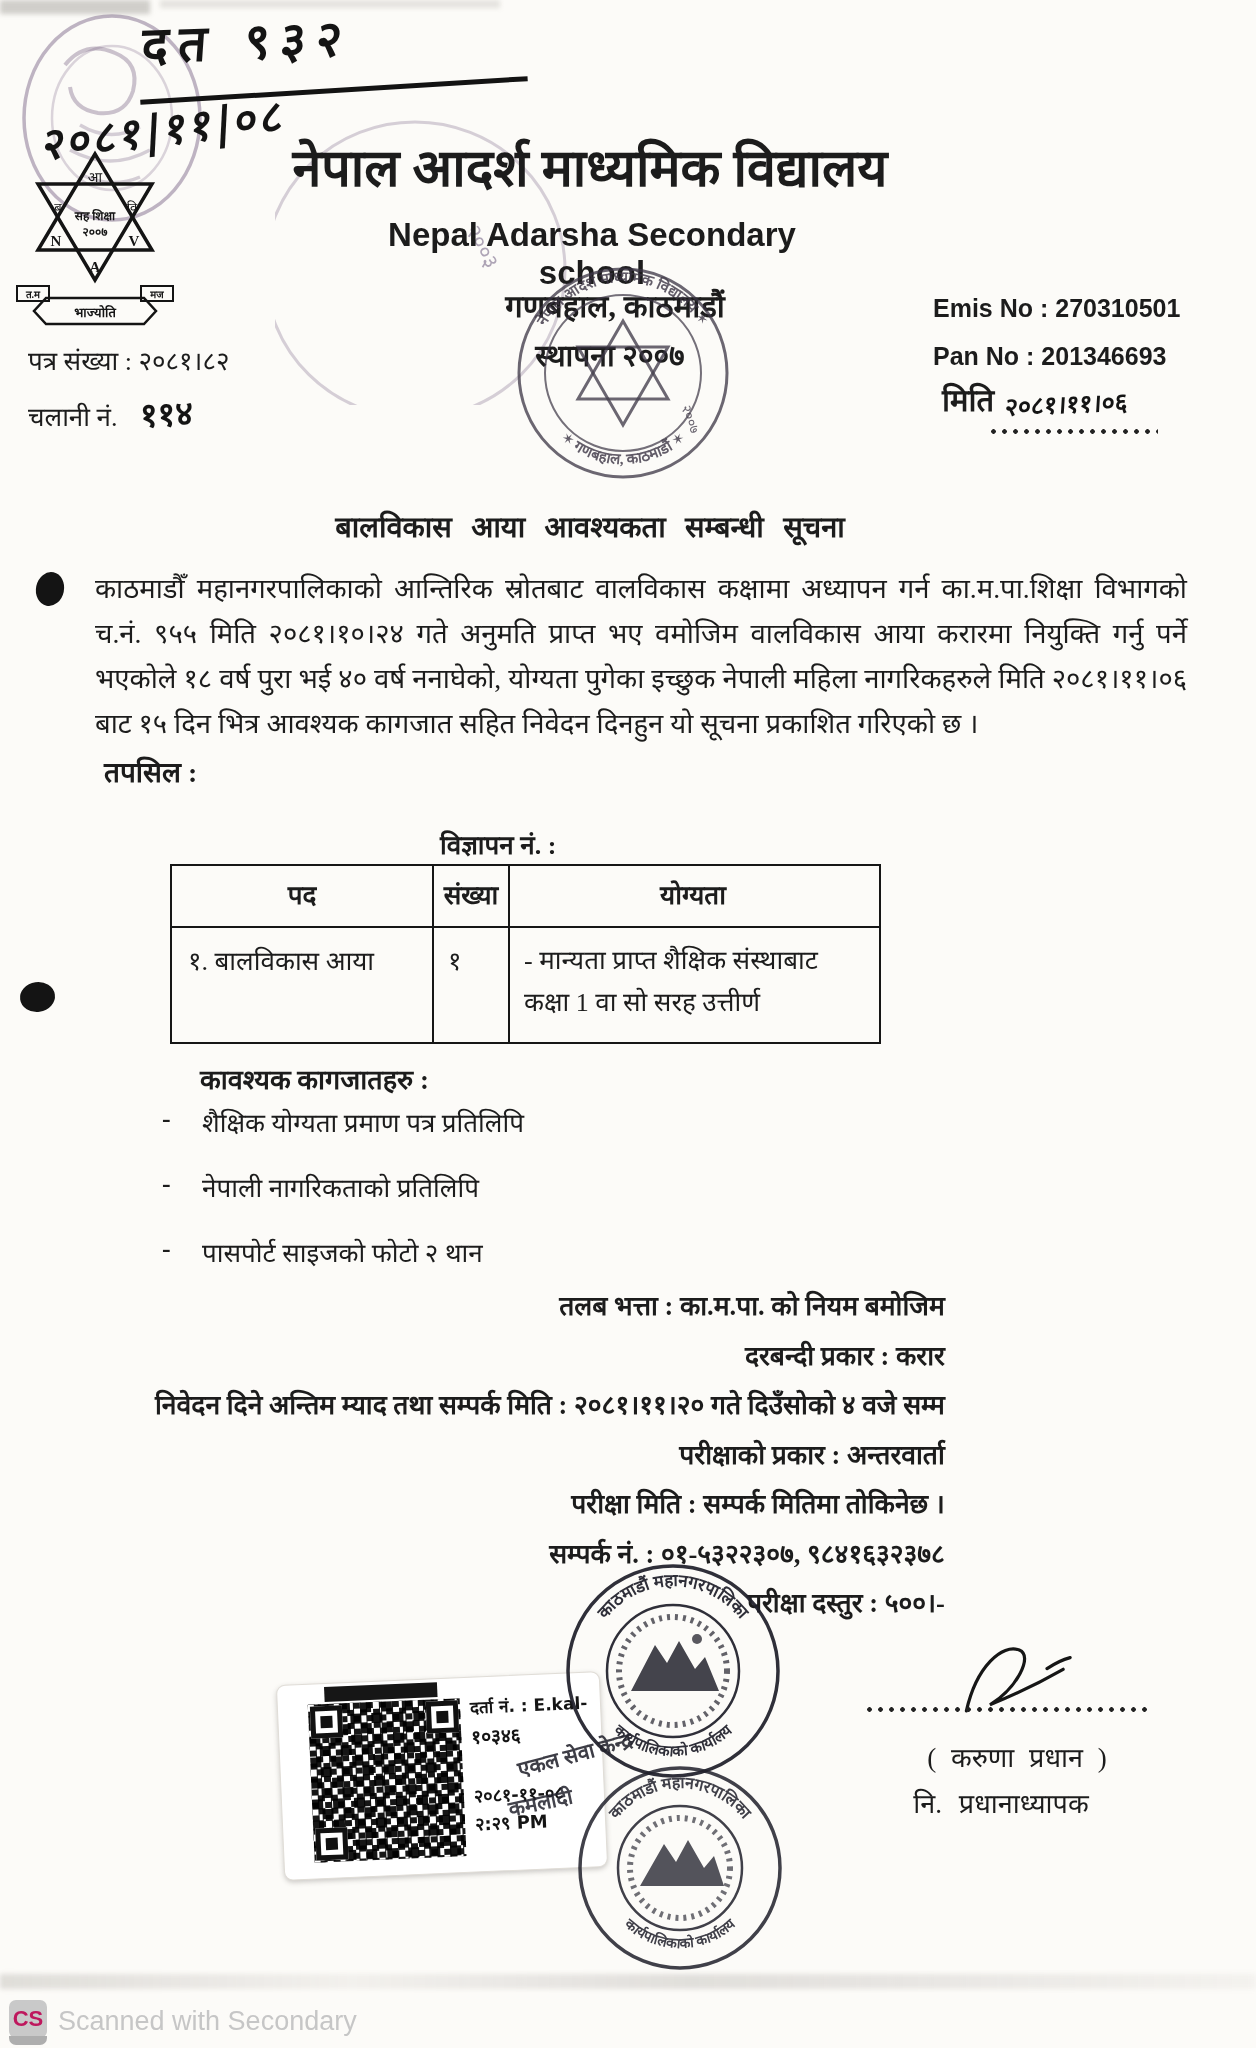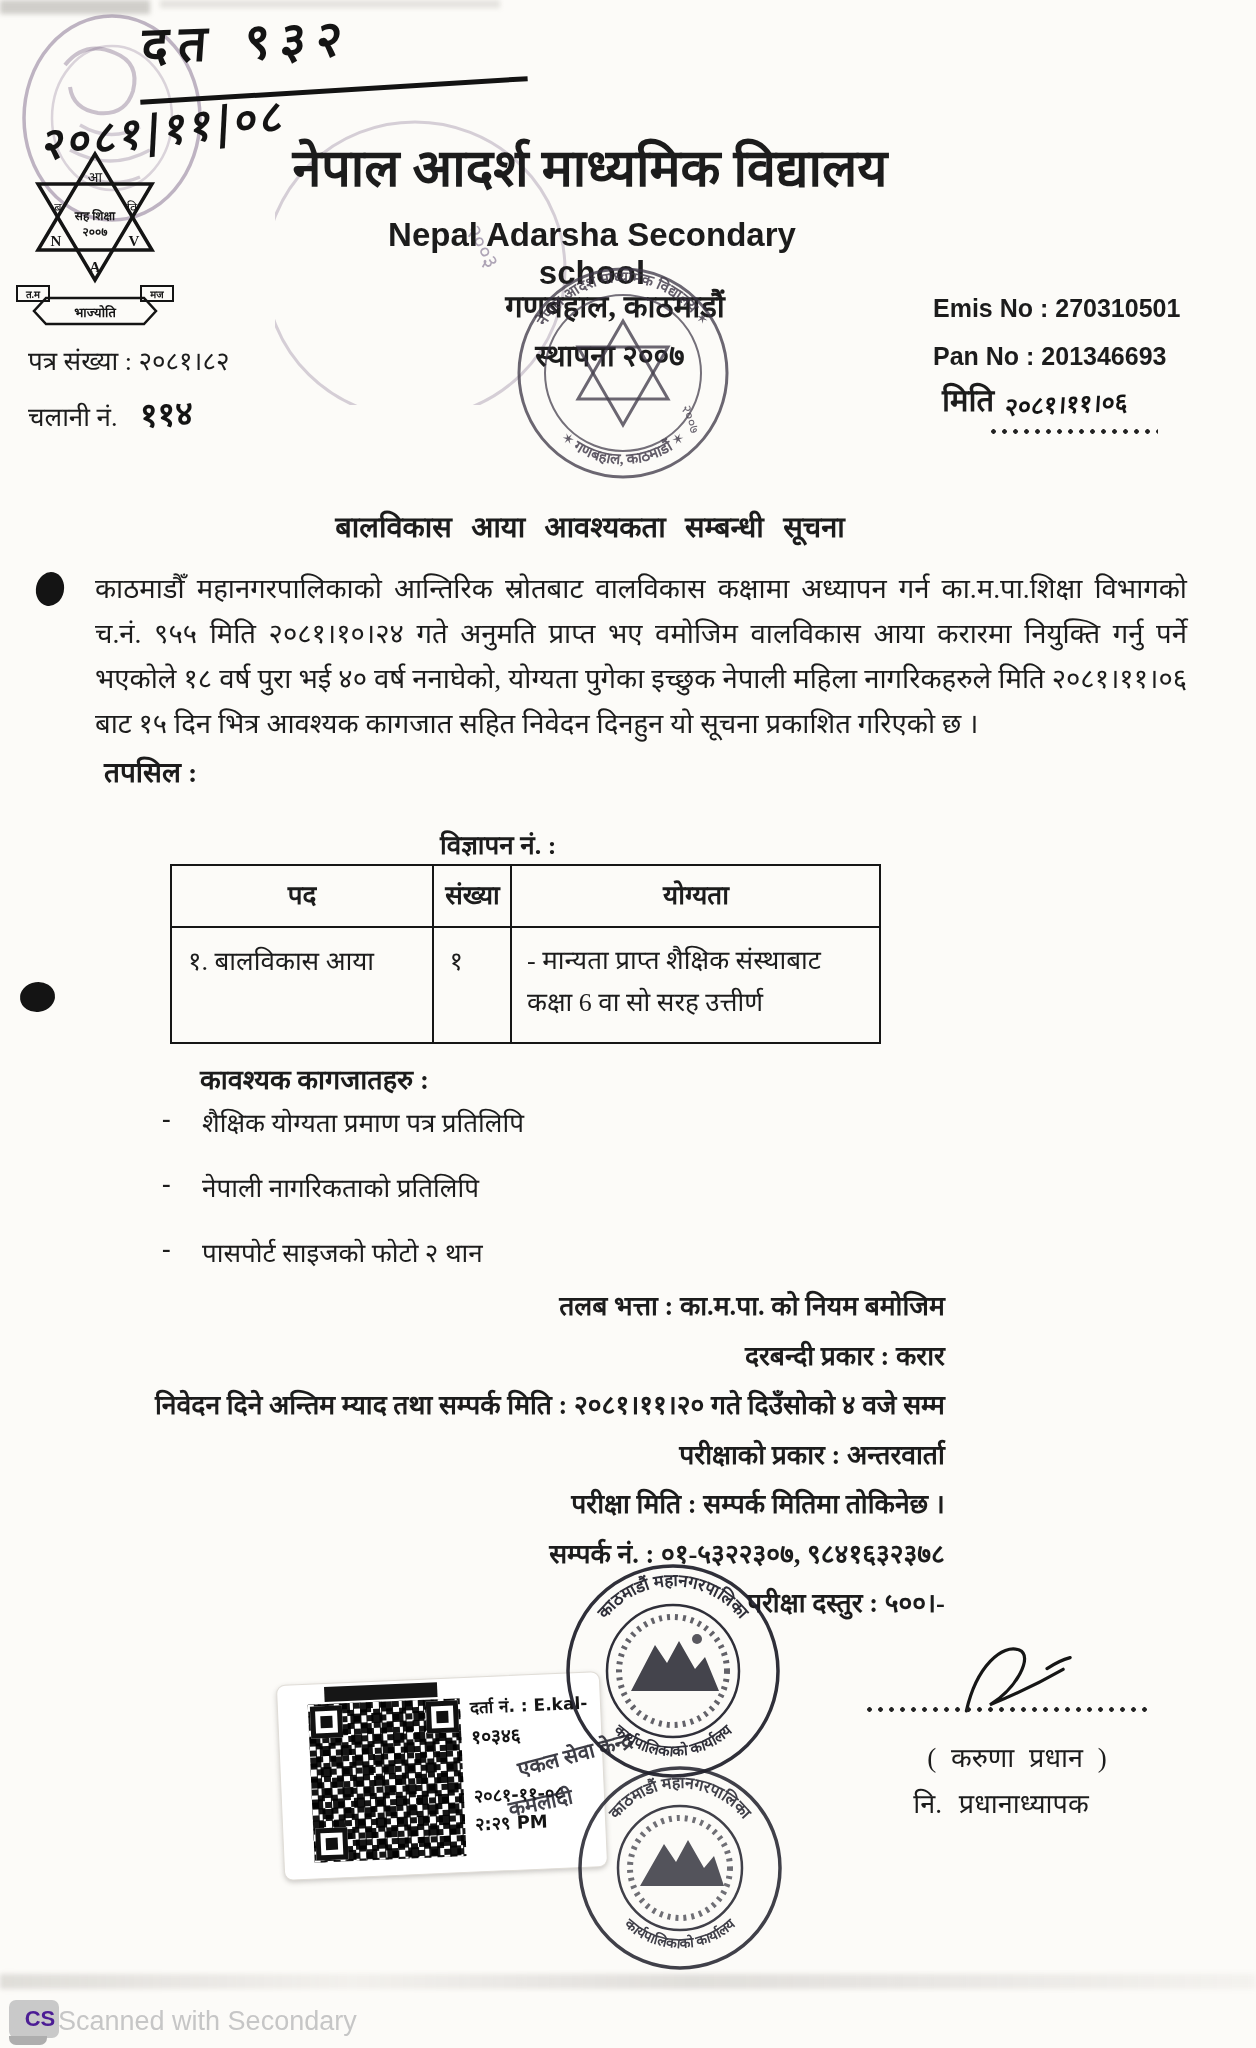--- a/index.html
+++ b/index.html
@@ -10,41 +10,41 @@
   .lat{font-family:"Liberation Sans","DejaVu Sans",sans-serif;}
   .b{font-weight:700;}
   .ctr{text-align:center;}
   .hw{font-family:"DejaVu Sans",sans-serif;font-weight:700;color:#141414;}
   .smudge{filter:blur(2.5px);}
   .blob{background:#141414;border-radius:50%;}
   .dotline{background-image:radial-gradient(circle,#222 2px,transparent 2.6px);
            background-size:11px 7px;background-repeat:repeat-x;height:7px;}
   
   .ntable{border:2.5px solid #161616;}
-  .trow{display:flex;justify-content:space-between;}
+  .trow{display:flex;}
   .tcell{box-sizing:border-box;border-right:2.5px solid #161616;}
   .tcell:last-child{border-right:none;}
   .thead{border-bottom:2.5px solid #161616;}
   .hcell{padding:10px 4px 14px 4px;font-size:26px;font-weight:700;text-align:center;}
   .c1{width:262px;} .c2{width:76px;} .c3{width:366px;}
   .dcell{font-size:26px;}
   
   .card{background:#ffffff;border:1px solid #e0ddd7;border-radius:9px;
         box-shadow:0 2px 5px rgba(60,55,50,.25);}
   .qr{background-color:#fff;
       background-image:repeating-conic-gradient(#161616 0% 25%, #ffffff 0% 50%),
                        repeating-conic-gradient(#161616 0% 25%, transparent 0% 50%);
       background-size:13px 13px,21px 21px;background-blend-mode:multiply;}
   .finder{position:absolute;width:32px;height:32px;border:5px solid #111;background:#fff;box-sizing:border-box;}
   .finder::after{content:"";position:absolute;left:5px;top:5px;width:12px;height:12px;background:#111;}
   .stamp-ink{opacity:.93;}
   
-  .cs-badge{background:#c9c9c9;border-radius:7px;color:#4c1d95;
+  .cs-badge{background:#c9c9c9;border-radius:7px;color:#be185d;
             font-family:"Liberation Sans",sans-serif;font-weight:700;
-            display:flex;align-items:center;justify-content:center;padding-left:12px;}
+            display:flex;align-items:center;justify-content:center;}
   .cs-lip{background:#aeaeae;border-radius:0 0 7px 7px;}
   .nowrap{white-space:nowrap;text-align:right;}
 </style>
 </head>
 <body>
 
 <div class="page">
 
   <div class="abs smudge" style="left:0;top:0;width:150px;height:14px;background:rgba(95,90,84,.28);"></div>
   <div class="abs smudge" style="left:160px;top:0;width:340px;height:8px;background:rgba(120,114,108,.18);"></div>
@@ -131,21 +131,21 @@
 
   <div class="abs ntable" style="left:170px;top:864px;width:707px;">
     <div class="trow thead">
       <div class="tcell c1 hcell">पद</div>
       <div class="tcell c2 hcell">संख्या</div>
       <div class="tcell c3 hcell">योग्यता</div>
     </div>
     <div class="trow">
       <div class="tcell c1 dcell" style="padding:14px 8px 20px 16px;">१. बालविकास आया</div>
       <div class="tcell c2 dcell" style="padding:14px 0 20px 14px;">१</div>
-      <div class="tcell c3 dcell" style="padding:12px 16px 18px 14px;line-height:42px;">- मान्यता प्राप्त शैक्षिक संस्थाबाट कक्षा 6 वा सो सरह उत्तीर्ण</div>
+      <div class="tcell c3 dcell" style="padding:12px 16px 18px 14px;line-height:42px;">- मान्यता प्राप्त शैक्षिक संस्थाबाट कक्षा 1 वा सो सरह उत्तीर्ण</div>
     </div>
   </div>
 
   <div class="abs dev b" style="left:200px;top:1060px;font-size:27px;">कावश्यक कागजातहरु :</div>
   <div class="abs" style="left:162px;top:1104px;">
     <div class="dev" style="font-size:26px;margin-bottom:29px;display:flex;">
       <span style="width:40px;font-weight:700;">-</span>
       <span>शैक्षिक योग्यता प्रमाण पत्र प्रतिलिपि</span>
     </div>
     <div class="dev" style="font-size:26px;margin-bottom:29px;display:flex;">

